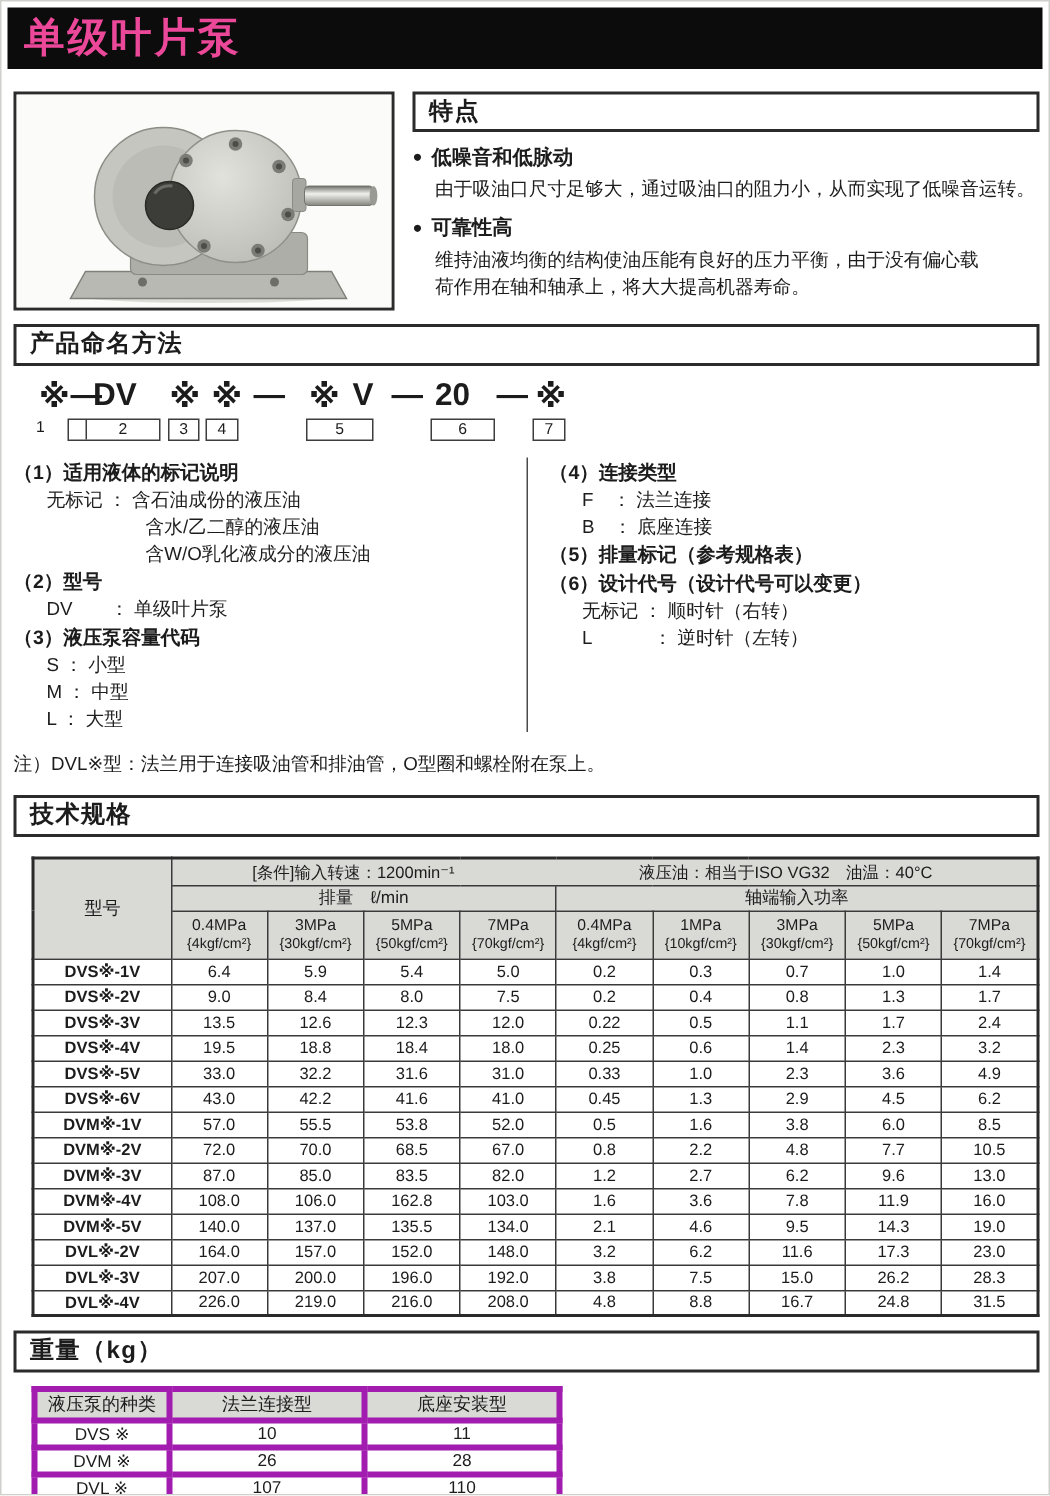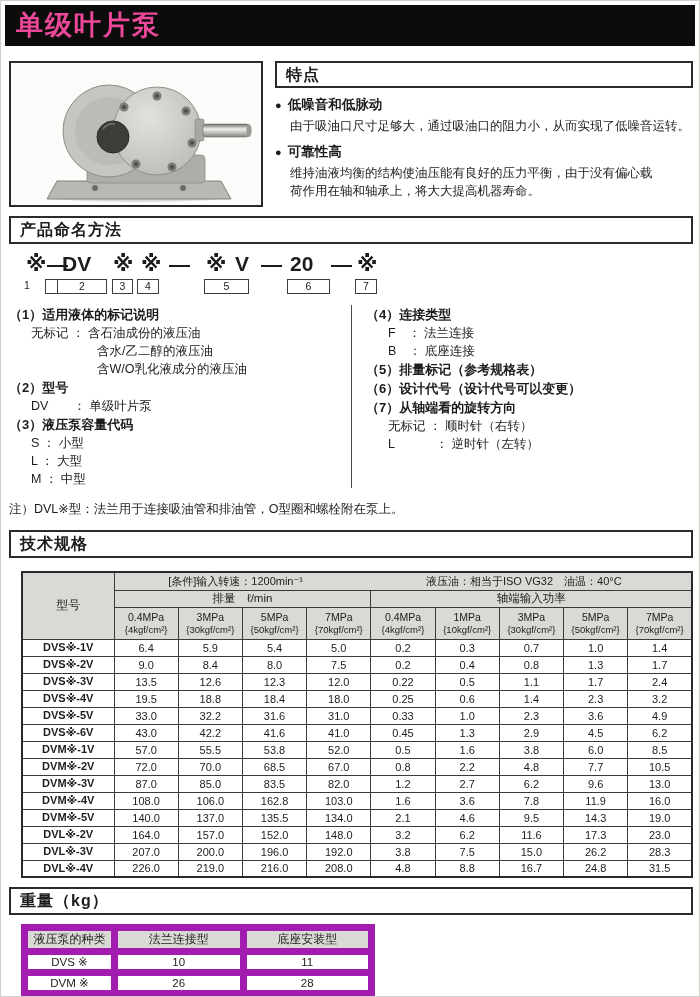--- a/index.html
+++ b/index.html
@@ -67,21 +67,21 @@
   .press-row th { height:32px; }
   .press-row .p { font-size:10.5px; line-height:14px; }
   .press-row .k { font-size:9.5px; line-height:12px; }
   .spec-table tbody td { height:17px; background:#ffffff; }
   .spec-table tbody td.model { font-weight:bold; font-size:11px; }
 
   
   .weight-header { margin:9px 6px 0 8px; }
   .weight-table { width:354px; margin:9px 0 0 20px; border:2px solid #2a2a2a;
                   font-size:11.5px; }
-  .weight-table th, .weight-table td { border:7px solid #a21caf; text-align:center;
+  .weight-table th, .weight-table td { border:4px solid #a21caf; text-align:center;
                                        height:16px; padding:0; }
   .weight-table th { background:#d9d9d6; font-weight:normal; font-size:12px; }
   .weight-table col.c1 { width:90px; }
 </style>
 </head>
 <body>
 
 <div class="page">
 
   <div class="title-bar">单级叶片泵</div>
@@ -182,30 +182,29 @@
   <div class="explain-row">
     <div class="explain-col left">
         <div class="exp-title">（1）适用液体的标记说明</div>
         <div class="exp-line ind1">无标记 ： 含石油成份的液压油</div>
         <div class="exp-line ind2">含水/乙二醇的液压油</div>
         <div class="exp-line ind2">含W/O乳化液成分的液压油</div>
         <div class="exp-title">（2）型号</div>
         <div class="exp-line ind1">DV　　： 单级叶片泵</div>
         <div class="exp-title">（3）液压泵容量代码</div>
         <div class="exp-line ind1">S ： 小型</div>
+        <div class="exp-line ind1">M ： 中型</div>
         <div class="exp-line ind1">L ： 大型</div>
-        <div class="exp-line ind1">M ： 中型</div>
       </div>
     <div class="explain-col right">
         <div class="exp-title">（4）连接类型</div>
         <div class="exp-line ind1">F　： 法兰连接</div>
         <div class="exp-line ind1">B　： 底座连接</div>
         <div class="exp-title">（5）排量标记（参考规格表）</div>
         <div class="exp-title">（6）设计代号（设计代号可以变更）</div>
-        <div class="exp-title">（7）从轴端看的旋转方向</div>
         <div class="exp-line ind1">无标记 ： 顺时针（右转）</div>
         <div class="exp-line ind1">L　　　 ： 逆时针（左转）</div>
       </div>
   </div>
 
   <div class="note">注）DVL※型：法兰用于连接吸油管和排油管，O型圈和螺栓附在泵上。</div>
 
   <div class="section-box specs-header">技术规格</div>
 
   <table class="spec-table">

